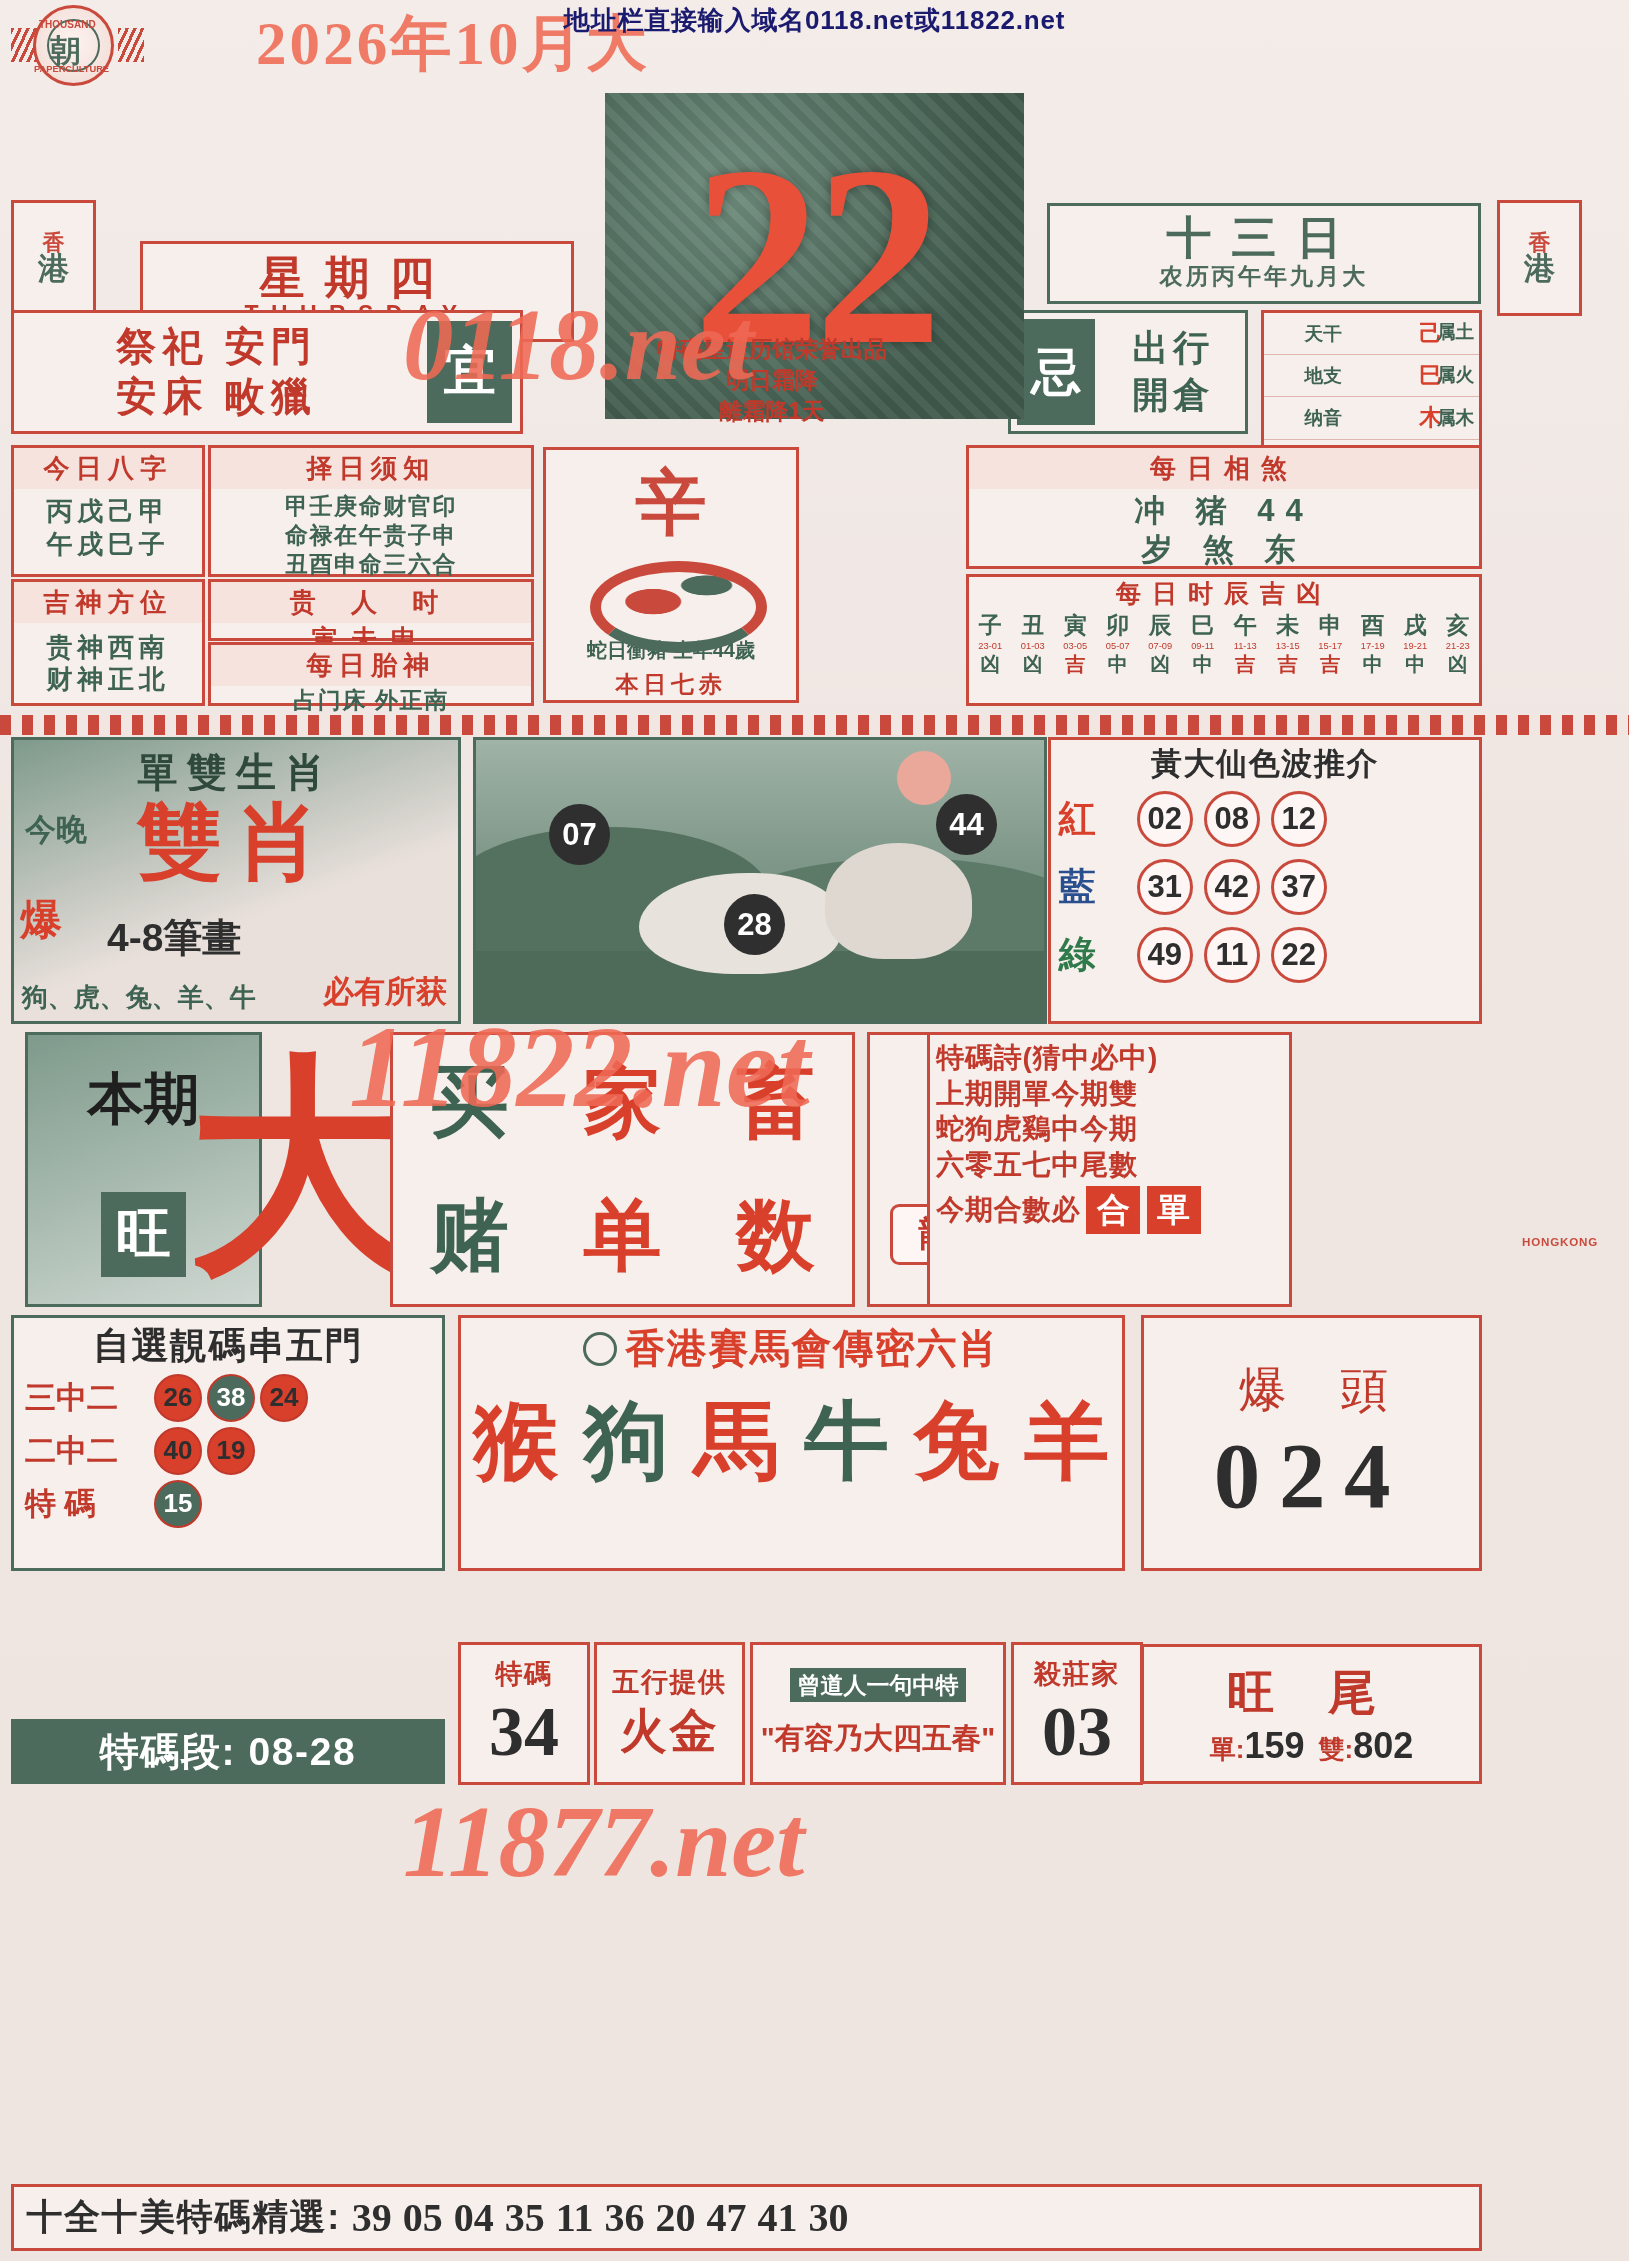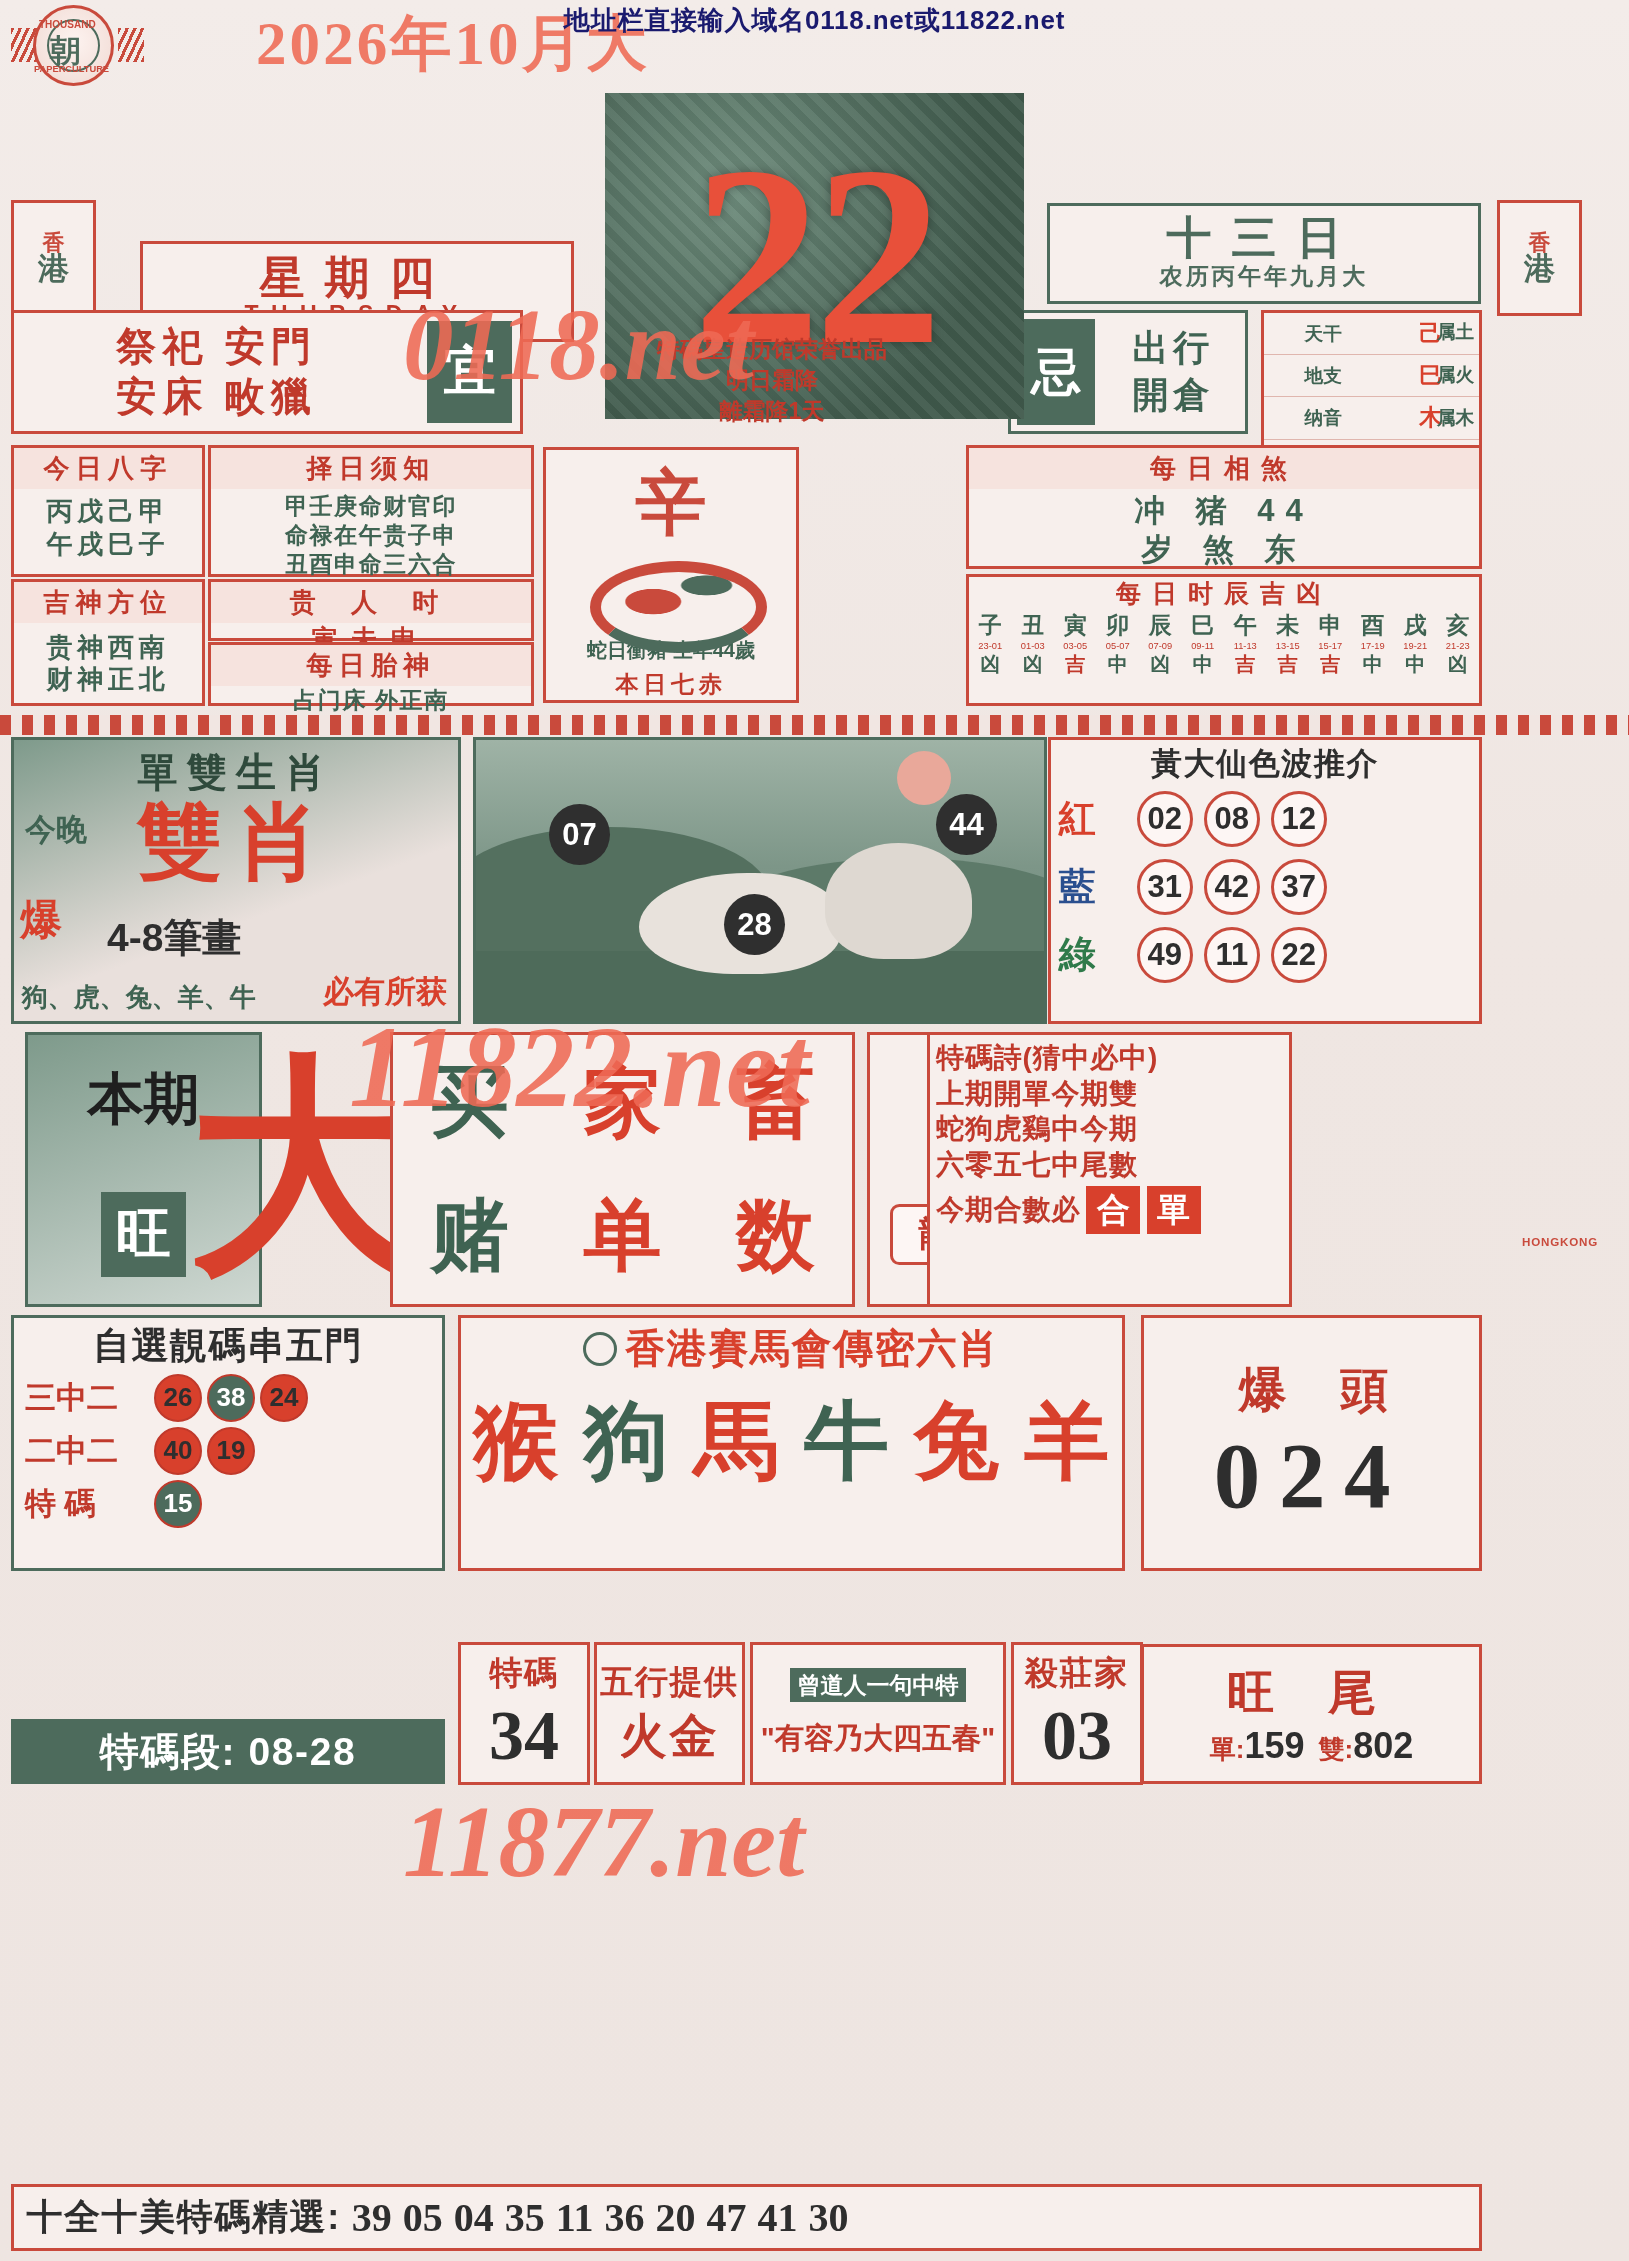--- a/index.html
+++ b/index.html
@@ -133,27 +133,27 @@
   .zx .lb{font-size:31px;font-weight:bold;color:#c0392b;width:124px;}
   .zx .nb{width:48px;height:48px;border-radius:50%;background:#d8402c;color:#2e2e2e;font-size:26px;font-weight:bold;display:flex;align-items:center;justify-content:center;border:2.3px solid #c0392b;box-sizing:border-box;}
   .zx .nb.g{background:#4d6b5c;color:#fff;}
   .hkjc{position:absolute;left:447px;top:0;width:667px;height:256px;border:3.1px solid #c94a3c;box-sizing:border-box;background:#f7efec;}
   .hkjc .hd{display:flex;align-items:center;justify-content:center;gap:7.8px;margin-top:3.1px;}
   .hkjc .hd .t{font-size:40px;font-weight:bold;color:#d8402c;letter-spacing:1.6px;}
   .hkjc .hd .badge{width:34px;height:34px;border-radius:50%;border:3.1px solid #4d6b5c;box-sizing:border-box;}
   .hkjc .six{display:flex;justify-content:space-around;margin-top:7.8px;}
   .hkjc .six span{font-size:85px;font-weight:bold;font-family:"Liberation Serif",serif;}
   .bt{position:absolute;right:0;top:0;width:341px;height:256px;border:3.1px solid #c94a3c;box-sizing:border-box;background:#f7efec;display:flex;flex-direction:column;align-items:center;justify-content:center;}
-  .bt .hd{font-size:48px;font-weight:bold;color:#c0392b;letter-spacing:20px;margin-left:24px;}
+  .bt .hd{font-size:48px;font-weight:normal;color:#c0392b;letter-spacing:20px;margin-left:24px;}
   .bt .num{font-size:93px;font-weight:bold;color:#2e2e2e;letter-spacing:18.6px;font-family:"Liberation Serif",serif;}
   
   .s5{position:absolute;left:11px;top:1575px;width:1471px;height:209px;}
   .tmd{position:absolute;left:0;bottom:0;width:434px;height:65px;background:#4d6b5c;color:#fff;display:flex;align-items:center;justify-content:center;font-size:39px;font-weight:bold;letter-spacing:1.6px;}
   .fivecell{position:absolute;box-sizing:border-box;border:3.1px solid #c94a3c;background:#f7efec;display:flex;flex-direction:column;align-items:center;justify-content:center;}
-  .fivecell .t{font-size:33px;font-weight:bold;color:#c0392b;letter-spacing:1.6px;}
+  .fivecell .t{font-size:27px;font-weight:bold;color:#c0392b;letter-spacing:1.6px;}
   .fivecell .v{font-size:70px;font-weight:bold;color:#2e2e2e;font-family:"Liberation Serif",serif;}
   .fivecell .v2{font-size:47px;font-weight:bold;color:#c0392b;letter-spacing:3.1px;}
   .wt{position:absolute;right:0;bottom:0;width:341px;height:140px;border:3.1px solid #c94a3c;box-sizing:border-box;background:#f7efec;display:flex;flex-direction:column;align-items:center;justify-content:center;}
   .wt .hd{font-size:48px;font-weight:bold;color:#c0392b;letter-spacing:20px;}
   .wt .row{display:flex;gap:14px;align-items:baseline;font-size:36px;font-weight:bold;color:#2e2e2e;}
   .wt .row b{color:#c0392b;font-size:26px;}
   
   .bottom{position:absolute;left:11px;top:2184px;width:1471px;height:67px;border:3.1px solid #c94a3c;box-sizing:border-box;background:#f7efec;display:flex;align-items:center;padding-left:12.4px;gap:11px;}
   .bottom .t{font-size:36px;font-weight:bold;color:#2e2e2e;letter-spacing:1.6px;}
   .bottom .n{font-size:40px;font-weight:bold;color:#2e2e2e;font-family:"Liberation Serif",serif;}

